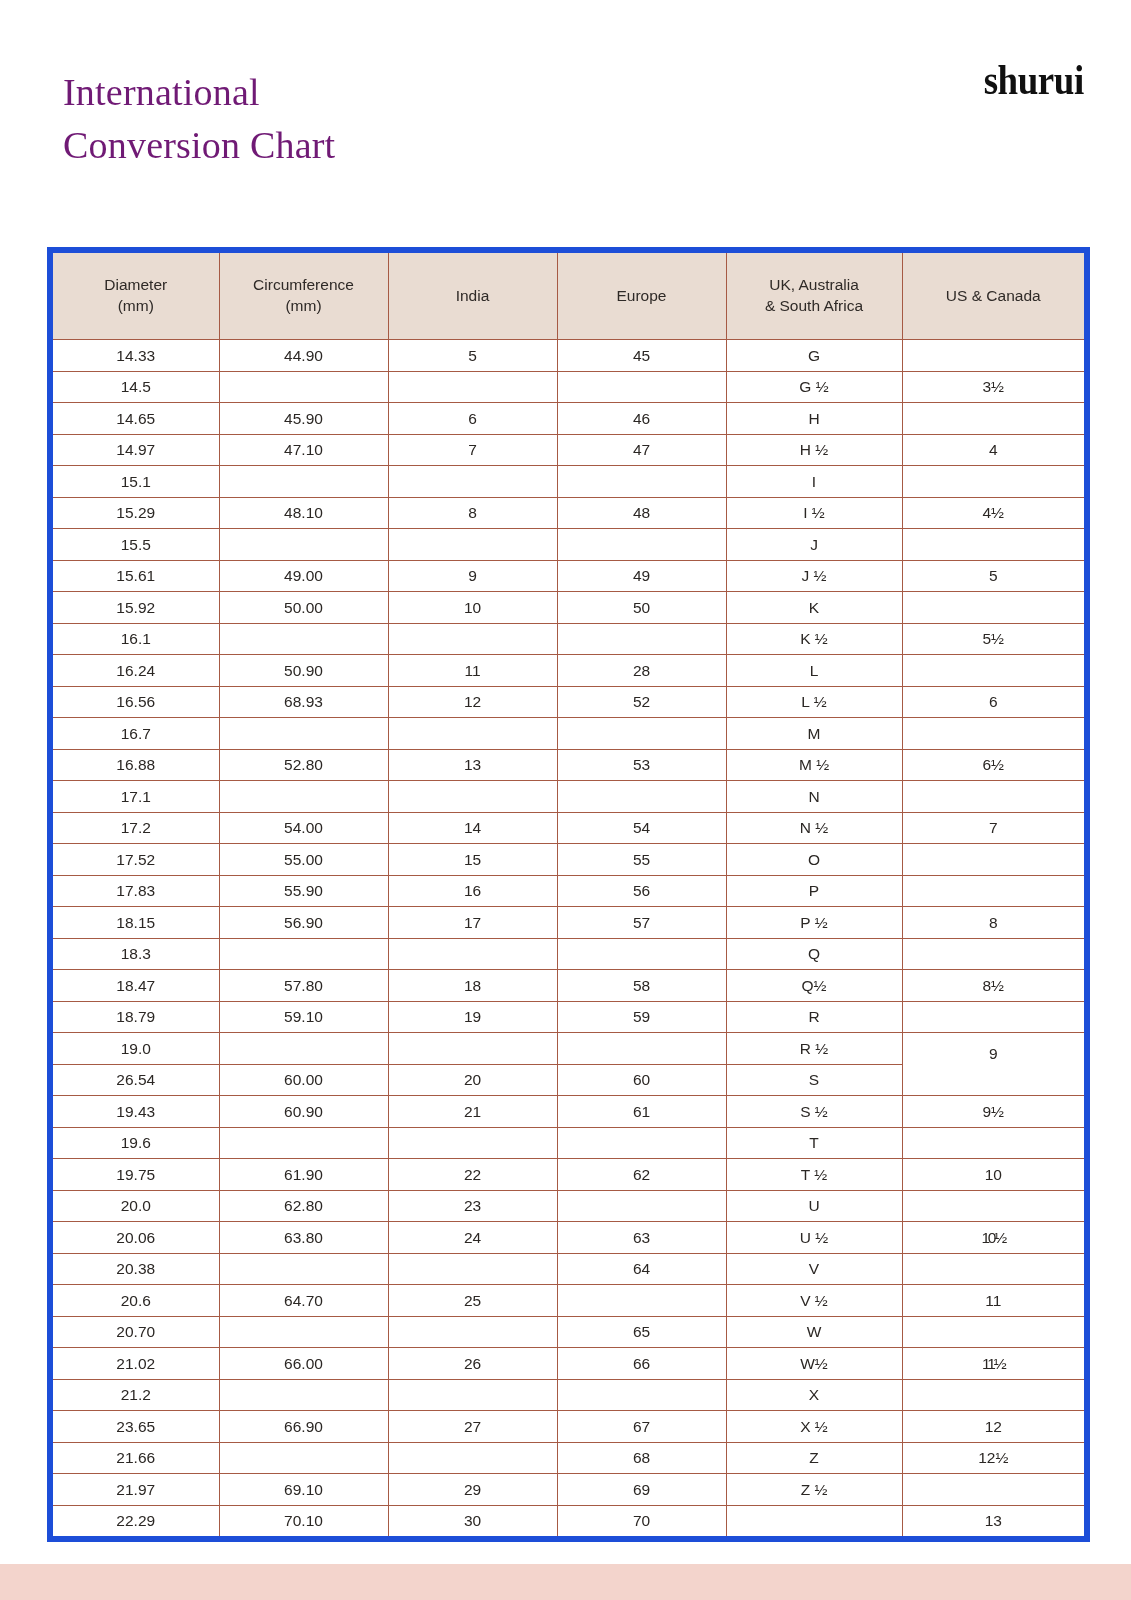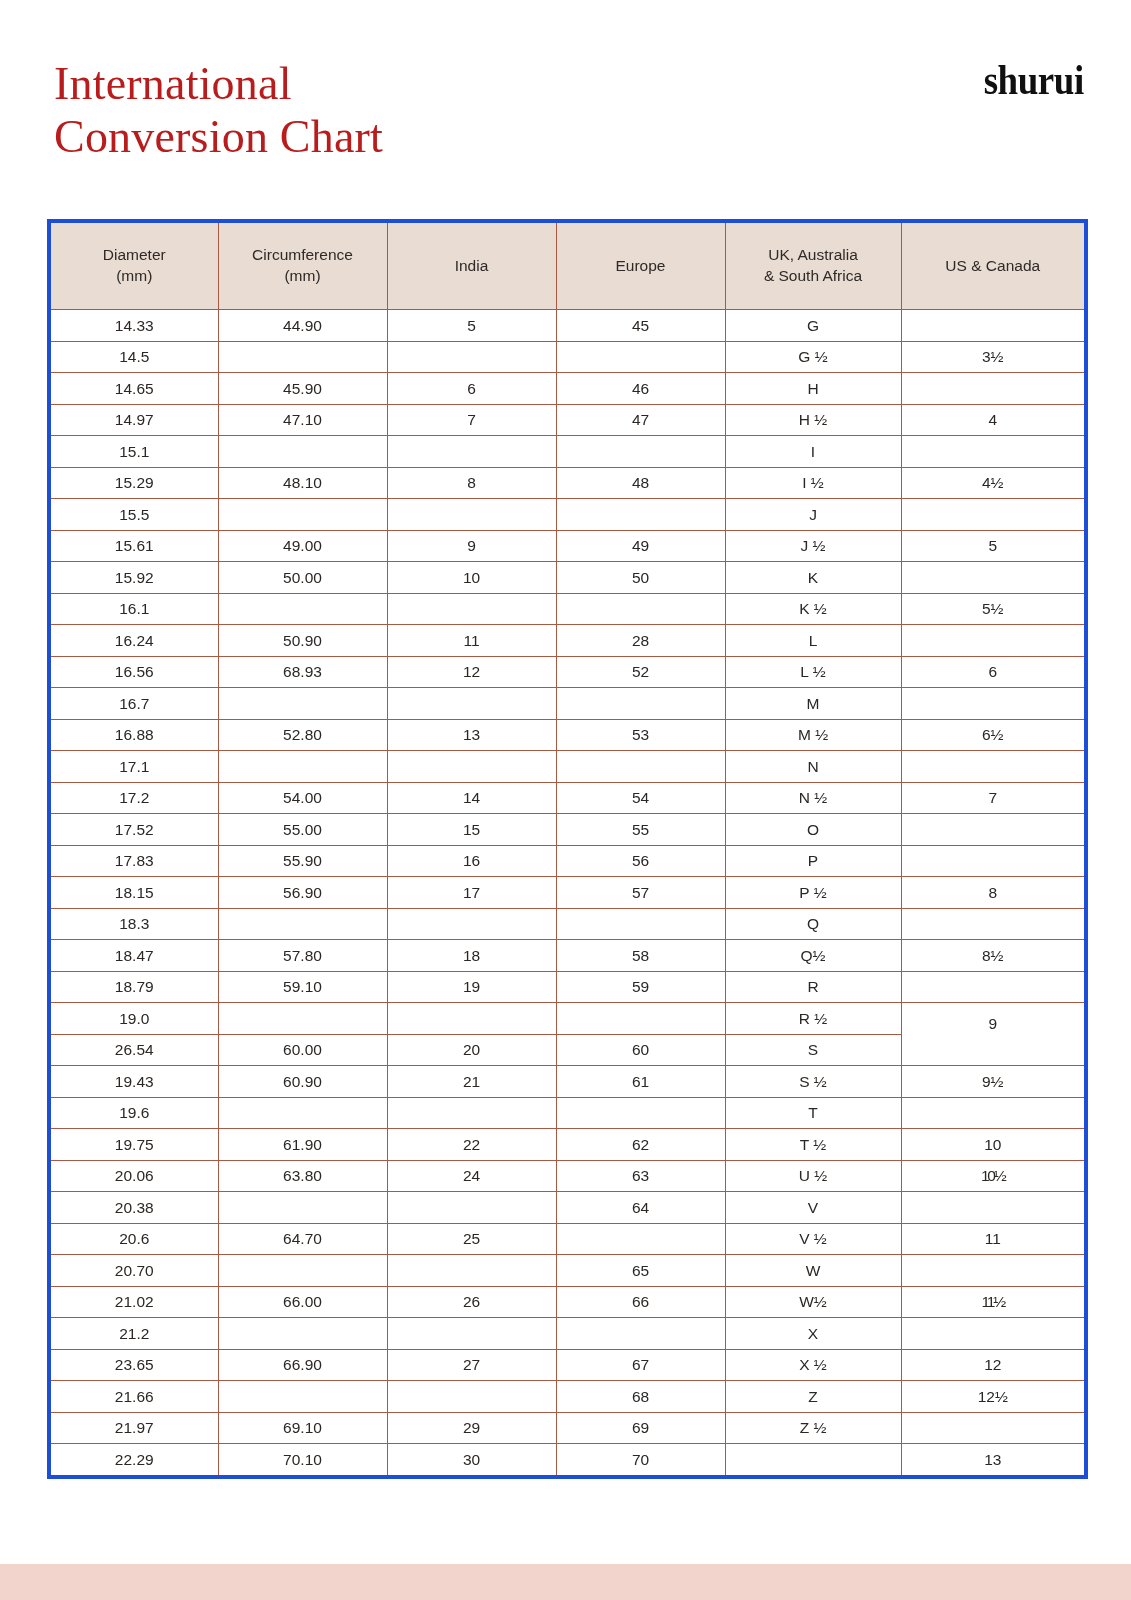--- a/index.html
+++ b/index.html
@@ -27,26 +27,26 @@
     position: absolute;
     left: 47px;
     top: 50px;
     right: 47px;
     height: 120px;
   }
   .page-title {
     position: absolute;
     left: 0;
     top: 0;
-    margin: 7px;
+    margin: 16px;
     font-family: "Liberation Serif", "DejaVu Serif", serif;
-    font-size: 46px;
+    font-size: 38px;
     line-height: 53px;
     font-weight: 400;
-    color: #b91c1c;
+    color: #701a75;
     letter-spacing: 0.2px;
     white-space: pre-line;
   }
   .brand-logo {
     position: absolute;
     right: 0;
     top: 6px;
     font-family: "Liberation Serif", "DejaVu Serif", serif;
     font-size: 42px;
     line-height: 48px;
@@ -61,21 +61,22 @@
   .table-wrap {
     position: absolute;
     left: 47px;
     top: 219px;
     width: 1037px;
   }
   table.conv {
     border-collapse: collapse;
     table-layout: fixed;
     width: 1037px;
-    border: 4px solid #1d4ed8;
+    border: 6px solid #1d4ed8;
+    margin-top: 28px;
   }
   table.conv col.c-diameter      { width: 169px; }
   table.conv col.c-circumference { width: 169px; }
   table.conv col.c-india         { width: 169px; }
   table.conv col.c-europe        { width: 169px; }
   table.conv col.c-uk            { width: 176px; }
   table.conv col.c-us            { width: 185px; }
 
   table.conv thead th {
     background: #E9DCD2;
@@ -367,20 +368,28 @@
           </tr>
           <tr>
             <td>19.75</td>
             <td>61.90</td>
             <td>22</td>
             <td>62</td>
             <td>T ½</td>
             <td>10</td>
           </tr>
           <tr>
+            <td>20.0</td>
+            <td>62.80</td>
+            <td>23</td>
+            <td></td>
+            <td>U</td>
+            <td></td>
+          </tr>
+          <tr>
             <td>20.06</td>
             <td>63.80</td>
             <td>24</td>
             <td>63</td>
             <td>U ½</td>
             <td><span class="tight">10½</span></td>
           </tr>
           <tr>
             <td>20.38</td>
             <td></td>

